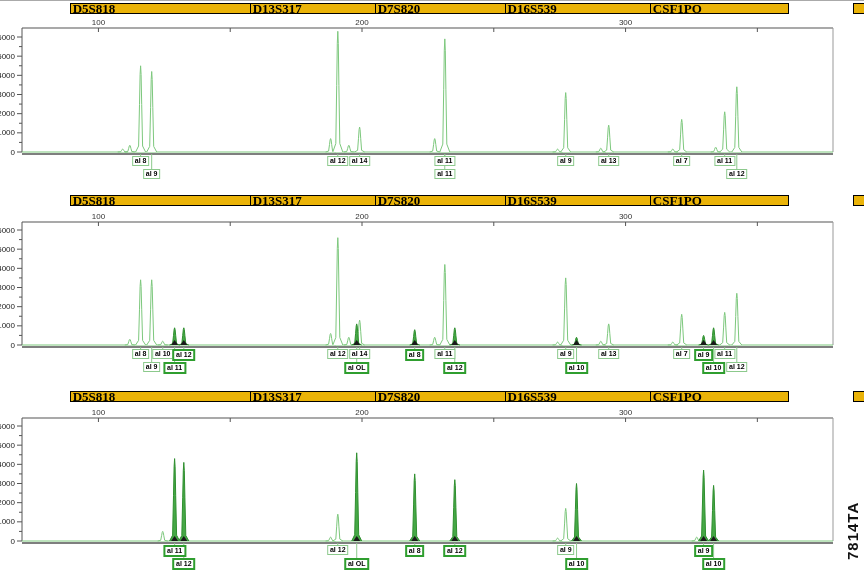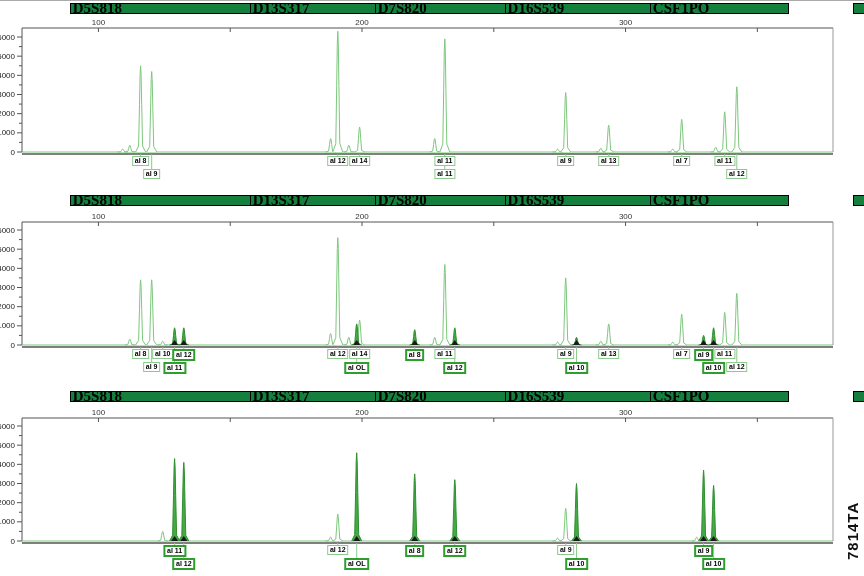--- a/index.html
+++ b/index.html
@@ -1,20 +1,20 @@
 <!DOCTYPE html>
 <html><head>
 <meta charset="utf-8">
 <style>
   html,body{margin:0;padding:0;background:#fff;}
   #screen{position:relative;width:864px;height:576px;background:#fff;overflow:hidden;
           font-family:"Liberation Sans",sans-serif;}
   #chart-svg{position:absolute;left:0;top:0;}
-  .marker-box{position:absolute;height:9px;background:#15803d;border:1px solid #000;
-              font-family:"Liberation Serif",serif;font-weight:bold;font-size:15px;line-height:9px;
+  .marker-box{position:absolute;height:9px;background:#eab308;border:1px solid #000;
+              font-family:"Liberation Serif",serif;font-weight:bold;font-size:13px;line-height:9px;
               color:#000;padding-left:2px;overflow:hidden;white-space:nowrap;box-sizing:content-box;}
   .allele{position:absolute;background:#fff;color:#000;
           font-size:7px;font-weight:bold;line-height:8px;padding:0 2px;
           transform:translateX(-50%);white-space:nowrap;}
   .allele.light{border:1px solid #8cc98c;}
   .allele.bold{border:2px solid #2f9e2f;}
   #watermark{position:absolute;left:824px;top:524px;width:56px;height:16px;
              transform:rotate(-90deg);color:#111;font-size:15px;font-weight:bold;
              letter-spacing:1px;font-family:"Liberation Sans",sans-serif;}
   .topline{position:absolute;left:0;top:0;width:864px;height:1px;background:#aaa;}

